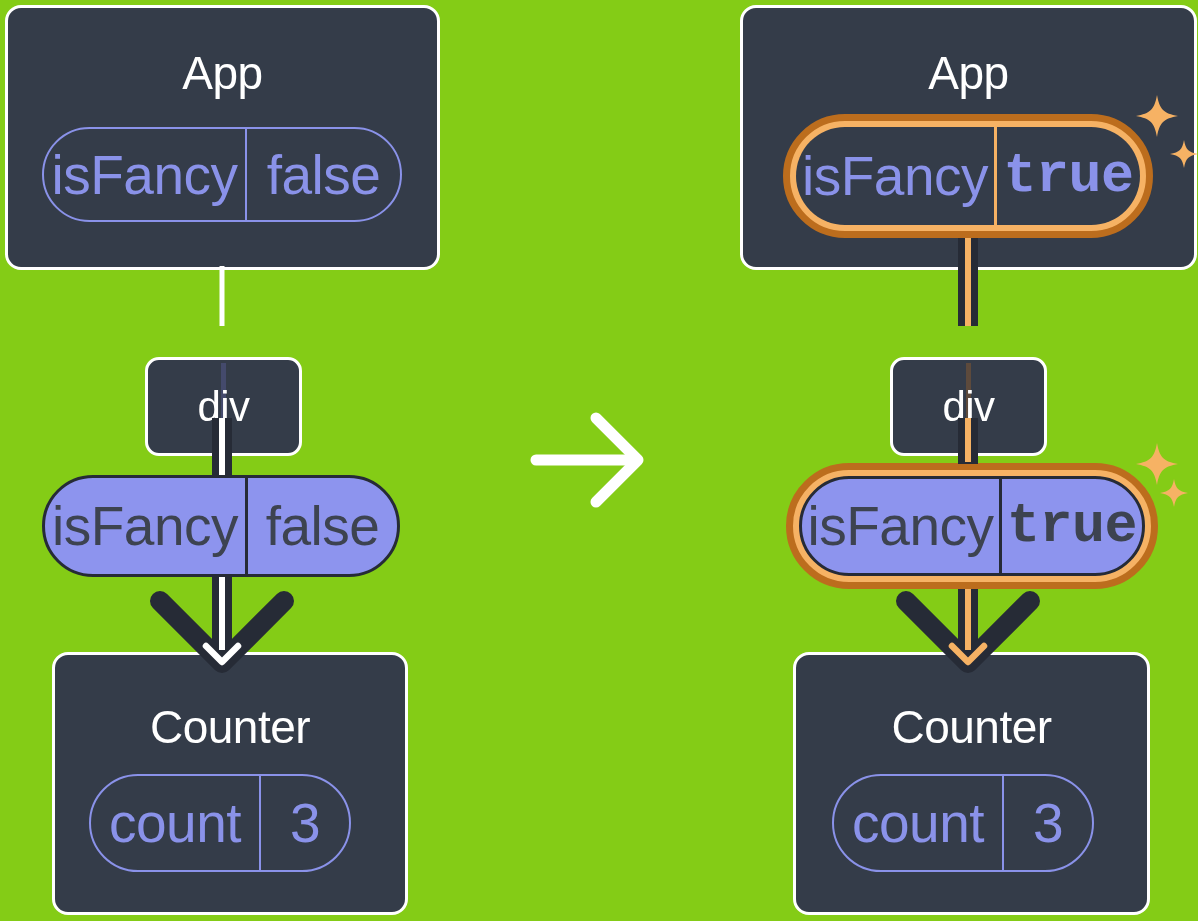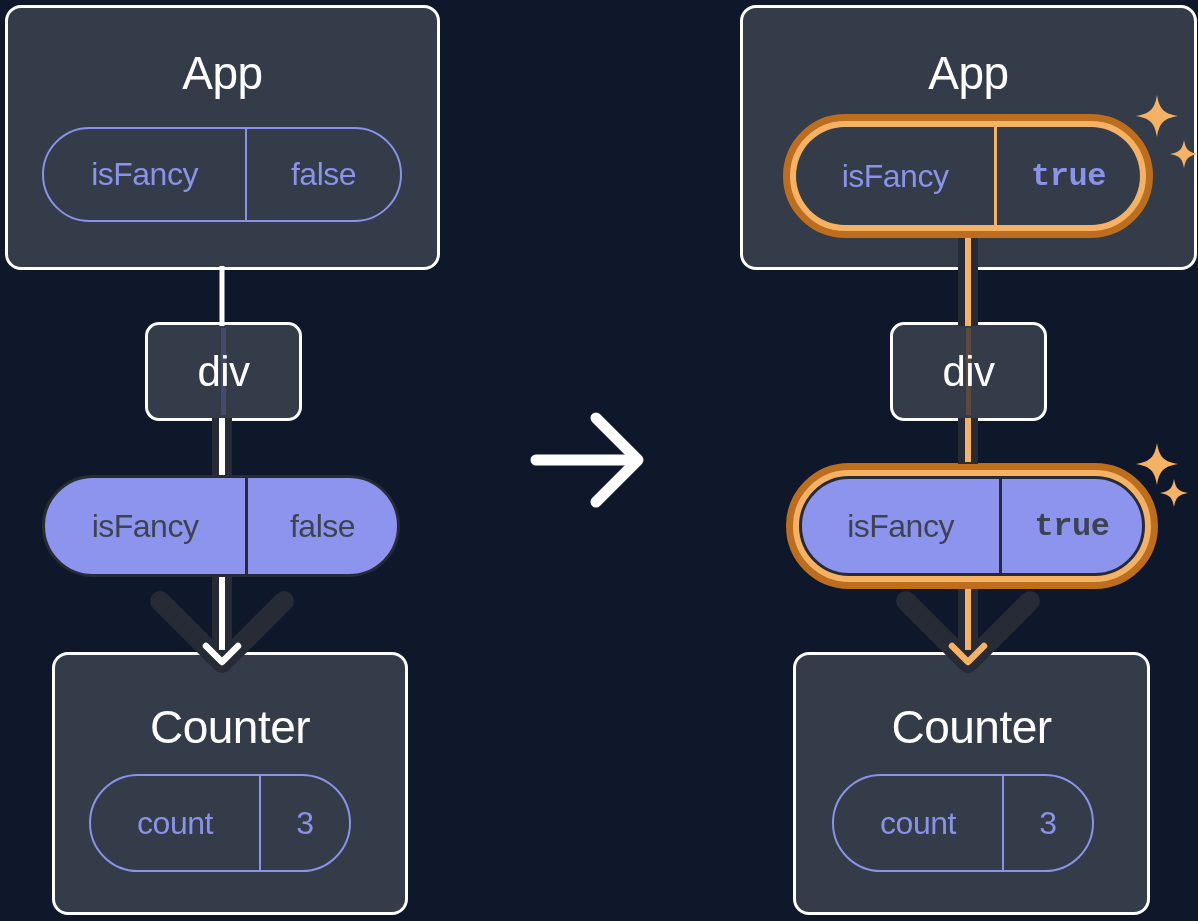--- a/index.html
+++ b/index.html
@@ -3,21 +3,21 @@
 <meta charset="utf-8">
 <style>
   html,body{margin:0;padding:0;}
   body{
     font-family:"Liberation Sans", sans-serif;
     background:#4d6570;
   }
   .canvas{
     position:relative;
     width:1198px;height:921px;
-    background:#0f172a;
+    background:#84cc16;
     overflow:hidden;
   }
   .card{
     position:absolute;
     background:#343c49;
     border:3.5px solid #ffffff;
     border-radius:16px;
     box-sizing:border-box;
   }
   .card-title{
@@ -26,20 +26,21 @@
     text-align:center;
     color:#ffffff;
     font-size:46px;
     font-weight:500;
     line-height:56px;
     letter-spacing:-0.5px;
   }
   .divcard{
     display:flex;align-items:center;justify-content:center;
     border-radius:14px;
+    margin-top:35px;
   }
   .divcard .div-label{
     color:#ffffff;font-size:42px;font-weight:500;letter-spacing:-0.5px;
     position:relative;z-index:2;
   }
   .pass-through{
     position:absolute;
     left:50%;top:3px;bottom:3px;
     width:5px;margin-left:-2.5px;
     z-index:1;
@@ -48,21 +49,21 @@
   .pass-through.warm{background:rgba(188,109,29,0.30);}
   .pill{
     position:absolute;
     display:flex;
     box-sizing:border-box;
     border-radius:999px;
     overflow:hidden;
   }
   .pill .cell{
     display:flex;align-items:center;justify-content:center;
-    font-size:32px;
+    font-size:55px;
     letter-spacing:-0.5px;
     box-sizing:border-box;
     text-align:center;
   }
   .pill .cell.grow{flex:1;}
   
   .pill.outline{
     border:2.5px solid #8a92e9;
     background:transparent;
     color:#8a92e9;

